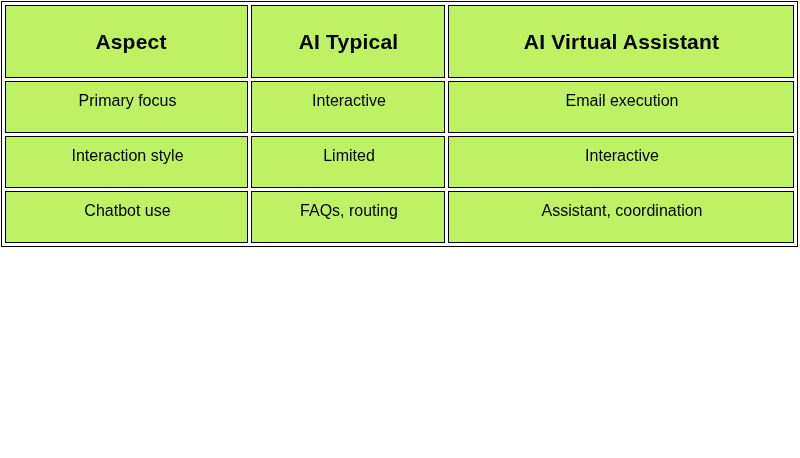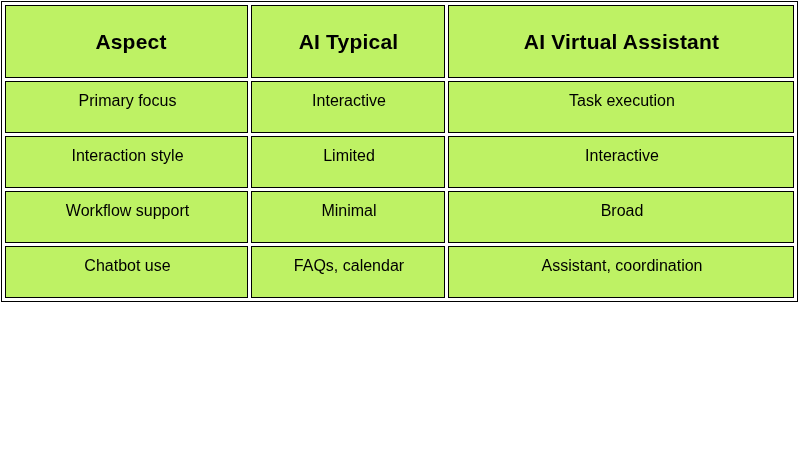--- a/index.html
+++ b/index.html
@@ -68,32 +68,27 @@
       <tr>
         <th class="indent-first">Aspect</th>
         <th>AI Typical</th>
         <th>AI Virtual Assistant</th>
       </tr>
     </thead>
     <tbody>
       <tr>
         <td>Primary focus</td>
         <td>Interactive</td>
-        <td>Task execution</td>
+        <td>Email execution</td>
       </tr>
       <tr>
         <td>Interaction style</td>
         <td>Limited</td>
         <td>Interactive</td>
       </tr>
       <tr>
-        <td>Workflow support</td>
-        <td>Minimal</td>
-        <td>Broad</td>
-      </tr>
-      <tr>
         <td>Chatbot use</td>
-        <td>FAQs, calendar</td>
+        <td>FAQs, routing</td>
         <td>Assistant, coordination</td>
       </tr>
     </tbody>
   </table>
 </div>
 
 </body></html>

